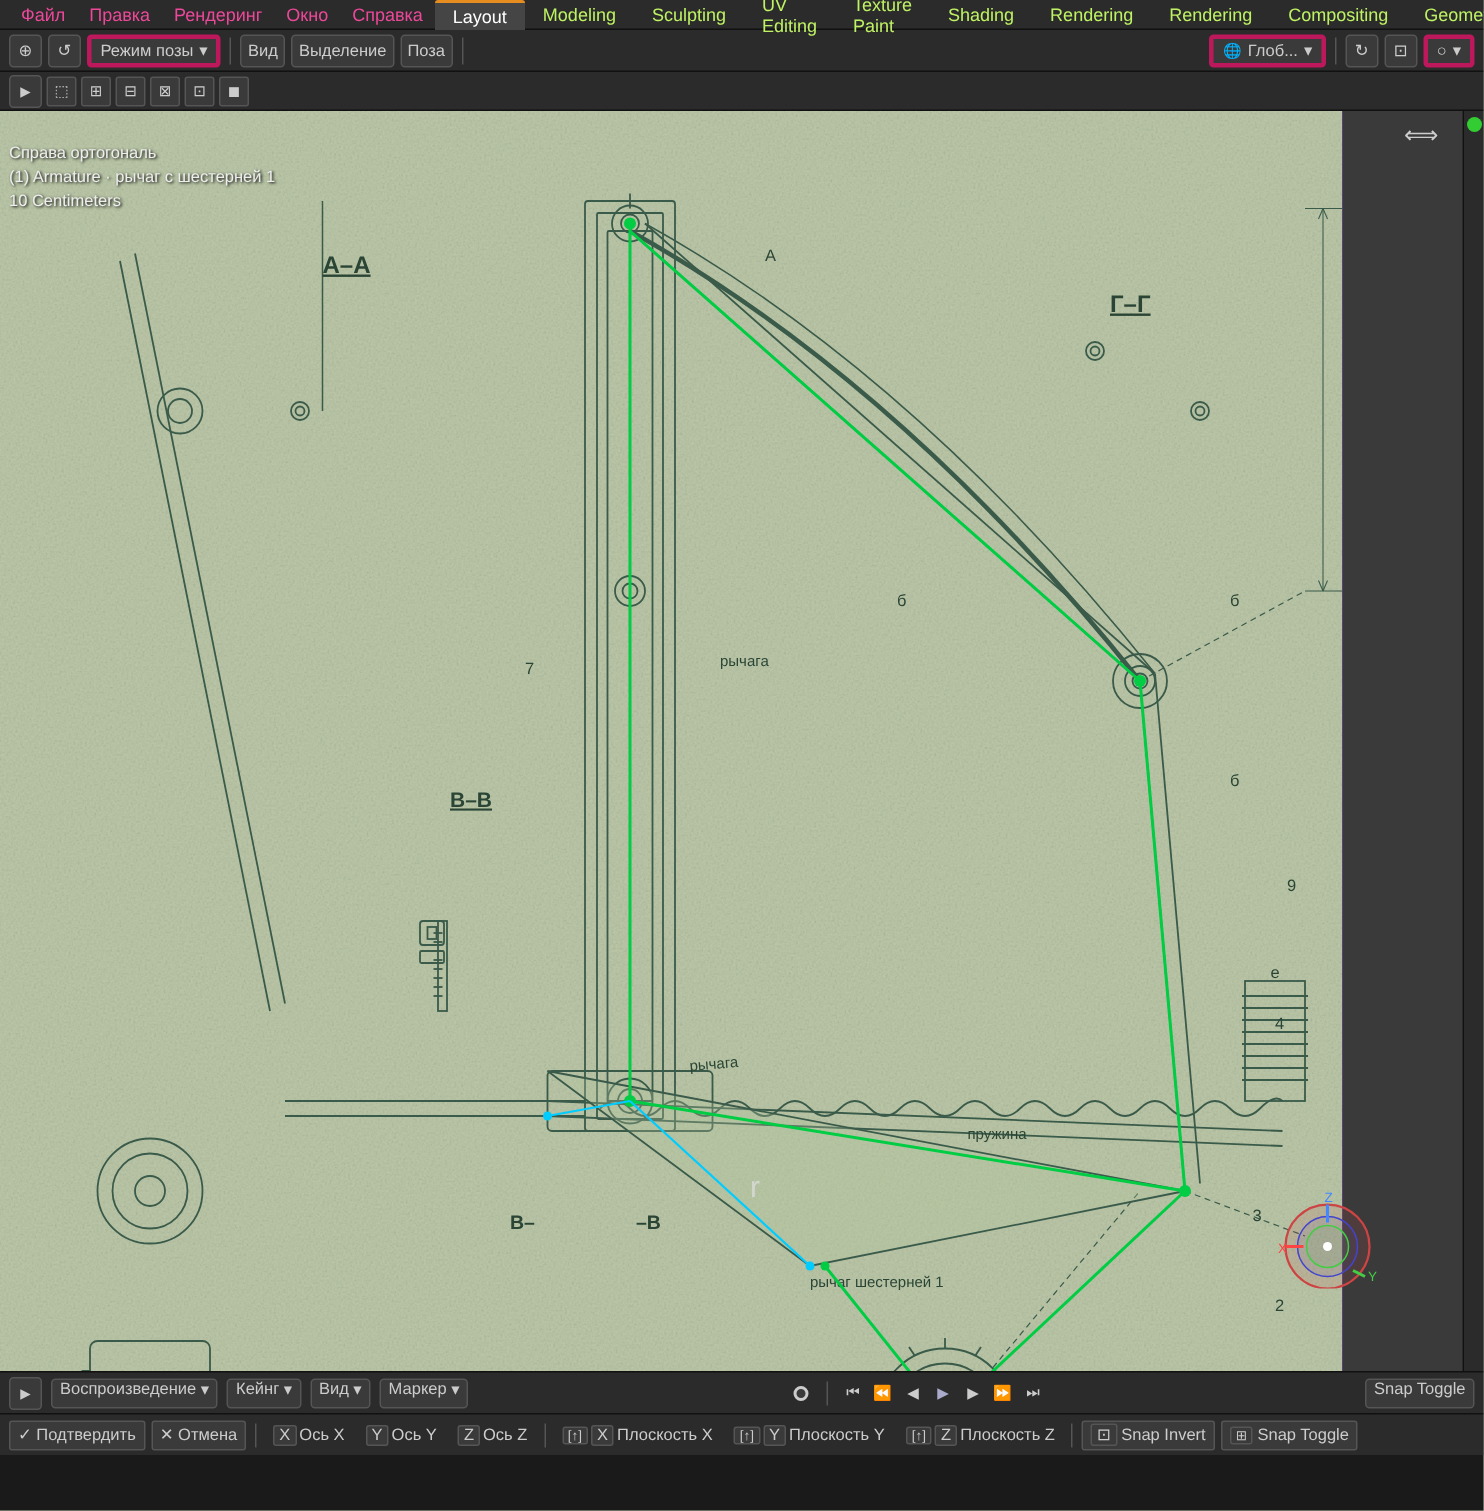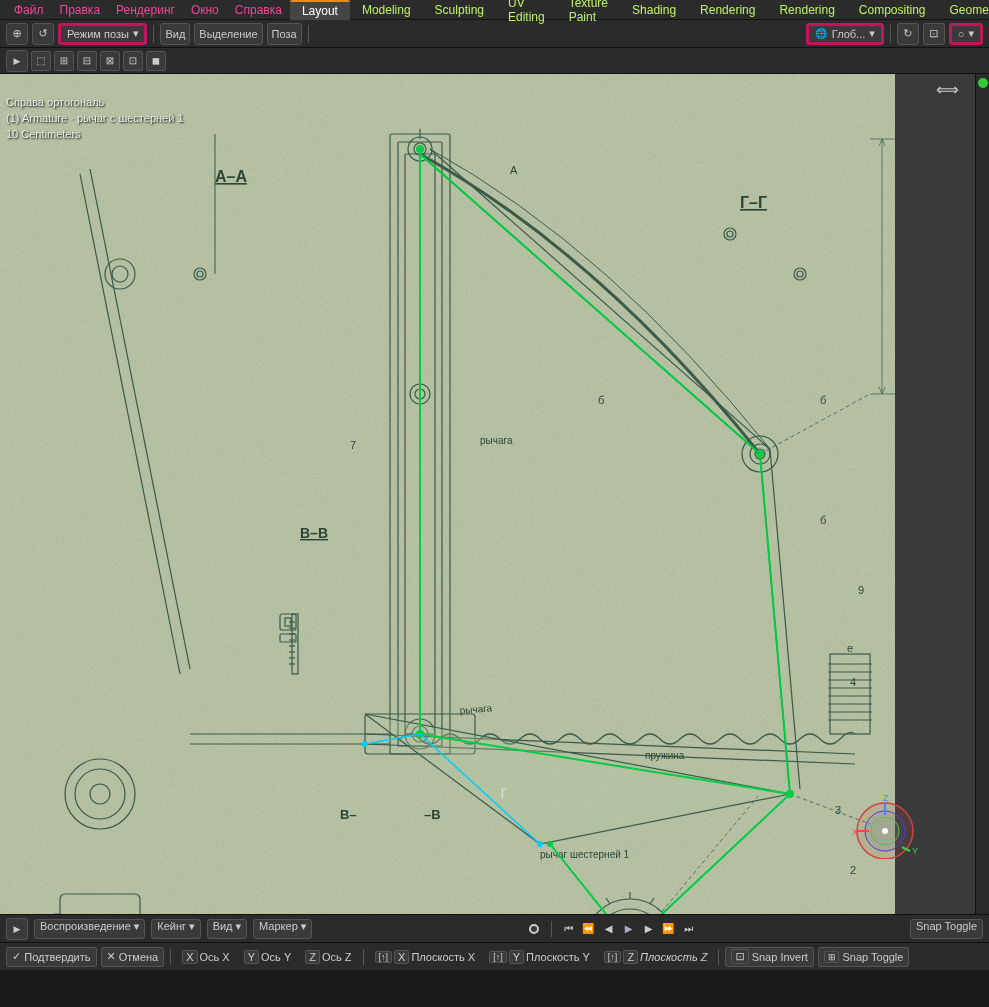--- a/index.html
+++ b/index.html
@@ -669,21 +669,21 @@
 
   <div class="status-btn" style="background:none; border:none; gap:2px;">
     <span style="background:#3a3a3a; border:1px solid #555; border-radius:2px; padding:0 3px; font-size:9px;">[↑]</span>
     <span style="background:#3a3a3a; border:1px solid #555; border-radius:2px; padding:0 3px;">Y</span>
     <span style="cursor:pointer;">Плоскость Y</span>
   </div>
 
   <div class="status-btn" style="background:none; border:none; gap:2px;">
     <span style="background:#3a3a3a; border:1px solid #555; border-radius:2px; padding:0 3px; font-size:9px;">[↑]</span>
     <span style="background:#3a3a3a; border:1px solid #555; border-radius:2px; padding:0 3px;">Z</span>
-    <span style="cursor:pointer;font-style:italic;">Плоскость Z</span>
+    <span style="cursor:pointer;">Плоскость Z</span>
   </div>
 
   <div class="status-sep"></div>
 
   <div class="status-btn" style="gap:3px;">
     <span style="background:#3a3a3a; border:1px solid #555; border-radius:2px; padding:0 3px;">⊡</span>
     <span>Snap Invert</span>
   </div>
 
   <div class="status-btn" style="gap:3px;">

